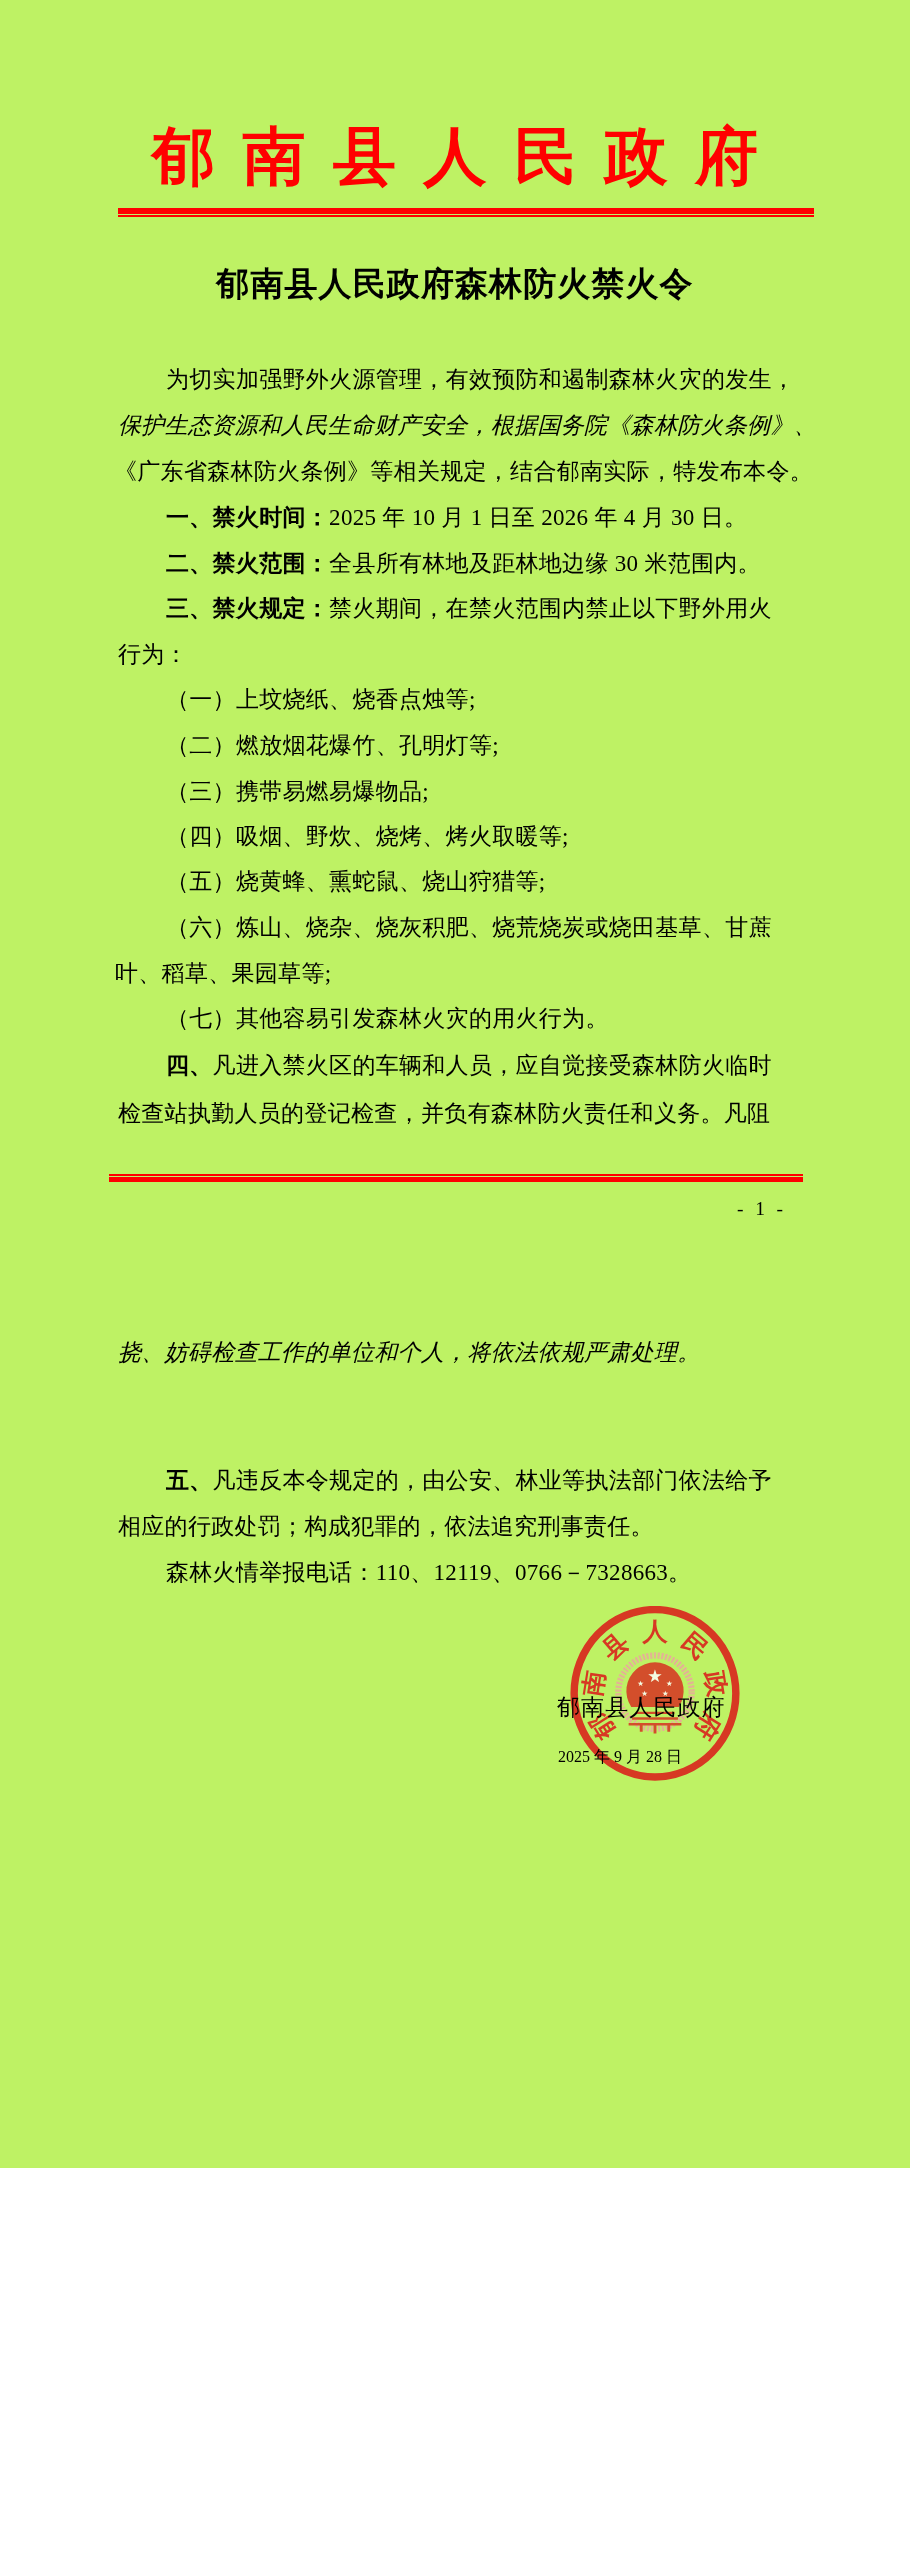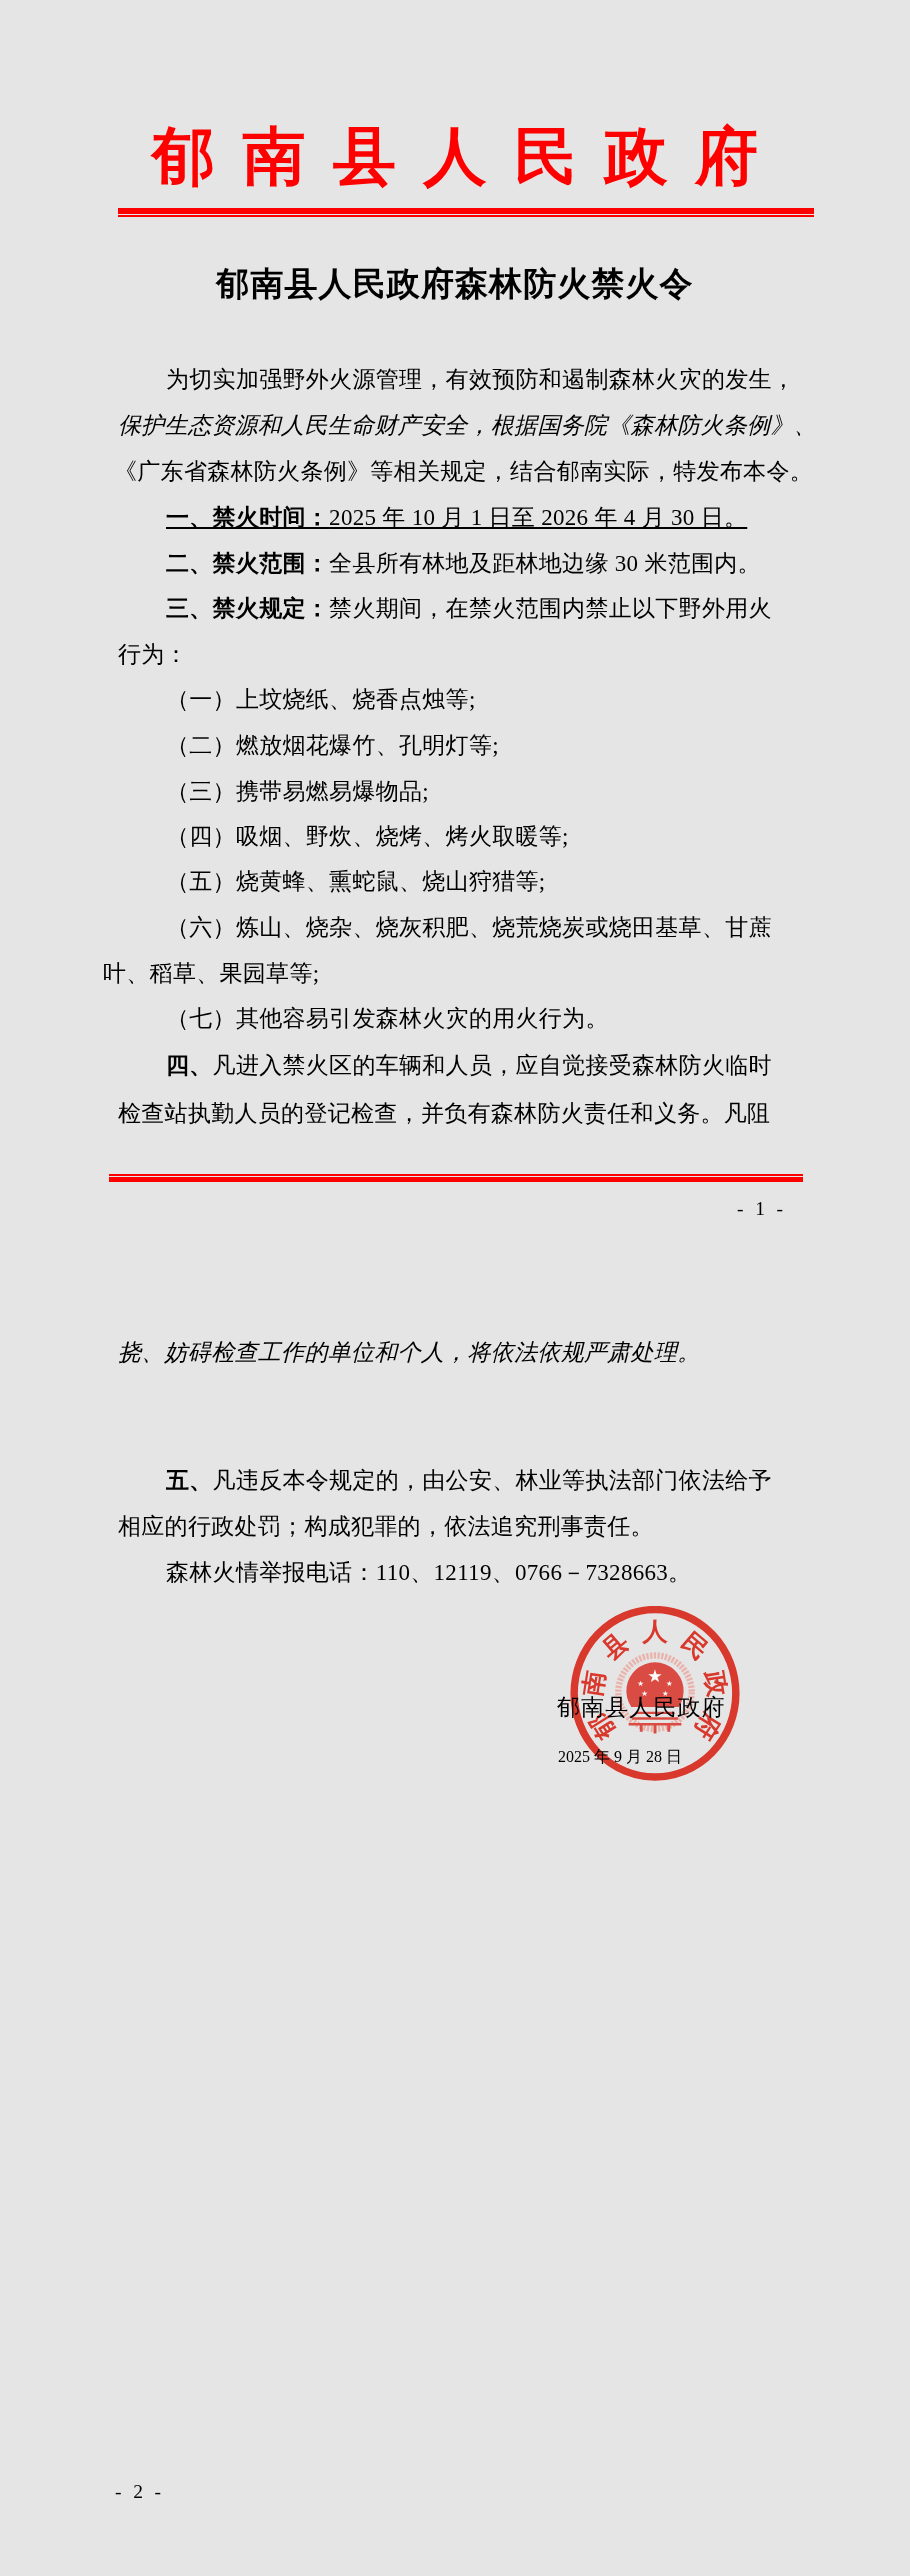--- a/index.html
+++ b/index.html
@@ -1,20 +1,20 @@
 <!DOCTYPE html>
 <html style="font-size:9.2px"><head>
 <meta charset="utf-8">
 <style>
   html,body{margin:0;padding:0;background:#ffffff;}
   .page{
     position:relative;
     width:910px;
-    height:2576px;
-    background:#e5e5e5;
+    height:2168px;
+    background:#bef264;
     font-family:"Liberation Serif", serif;
     color:#000;
     overflow:hidden;
   }
   
   .masthead{
     position:absolute;
     top:123px; left:0; width:100%;
     text-align:center;
     font-size:63px;
@@ -93,31 +93,31 @@
     <div class="thick"></div>
     <div class="thin"></div>
   </div>
 
   <h1 class="doc-title">郁南县人民政府森林防火禁火令</h1>
 
   <div id="lines-p1">
       <div class="bodyline" style="left: 166px; top: 368px;">为切实加强野外火源管理，有效预防和遏制森林火灾的发生，</div>
       <div class="bodyline" style="left: 118px; top: 414px; font-style: italic;">保护生态资源和人民生命财产安全，根据国务院《森林防火条例》、</div>
       <div class="bodyline" style="left: 114px; top: 460px;">《广东省森林防火条例》等相关规定，结合郁南实际，特发布本令。</div>
-      <div class="bodyline" style="left: 166px; top: 506px; text-decoration: underline;"><span class="b">一、禁火时间：</span>2025 年 10 月 1 日至 2026 年 4 月 30 日。</div>
+      <div class="bodyline" style="left: 166px; top: 506px;"><span class="b">一、禁火时间：</span>2025 年 10 月 1 日至 2026 年 4 月 30 日。</div>
       <div class="bodyline" style="left: 166px; top: 552px;"><span class="b">二、禁火范围：</span>全县所有林地及距林地边缘 30 米范围内。</div>
       <div class="bodyline" style="left: 166px; top: 597px;"><span class="b">三、禁火规定：</span>禁火期间，在禁火范围内禁止以下野外用火</div>
       <div class="bodyline" style="left: 118px; top: 643px;">行为：</div>
       <div class="bodyline" style="left: 166px; top: 688px;">（一）上坟烧纸、烧香点烛等;</div>
       <div class="bodyline" style="left: 166px; top: 734px;">（二）燃放烟花爆竹、孔明灯等;</div>
       <div class="bodyline" style="left: 166px; top: 780px;">（三）携带易燃易爆物品;</div>
       <div class="bodyline" style="left: 166px; top: 825px;">（四）吸烟、野炊、烧烤、烤火取暖等;</div>
       <div class="bodyline" style="left: 166px; top: 870px;">（五）烧黄蜂、熏蛇鼠、烧山狩猎等;</div>
       <div class="bodyline" style="left: 166px; top: 916px; text-align: right;">（六）炼山、烧杂、烧灰积肥、烧荒烧炭或烧田基草、甘蔗</div>
-      <div class="bodyline" style="left: 103px; top: 962px;">叶、稻草、果园草等;</div>
+      <div class="bodyline" style="left: 115px; top: 962px;">叶、稻草、果园草等;</div>
       <div class="bodyline" style="left: 166px; top: 1007px;">（七）其他容易引发森林火灾的用火行为。</div>
       <div class="bodyline" style="left: 166px; top: 1054px;"><span class="b">四、</span>凡进入禁火区的车辆和人员，应自觉接受森林防火临时</div>
       <div class="bodyline" style="left: 118px; top: 1102px;">检查站执勤人员的登记检查，并负有森林防火责任和义务。凡阻</div>
     </div>
 
   <div class="rule rule-footer">
     <div class="thin"></div>
     <div class="thick"></div>
   </div>
 

